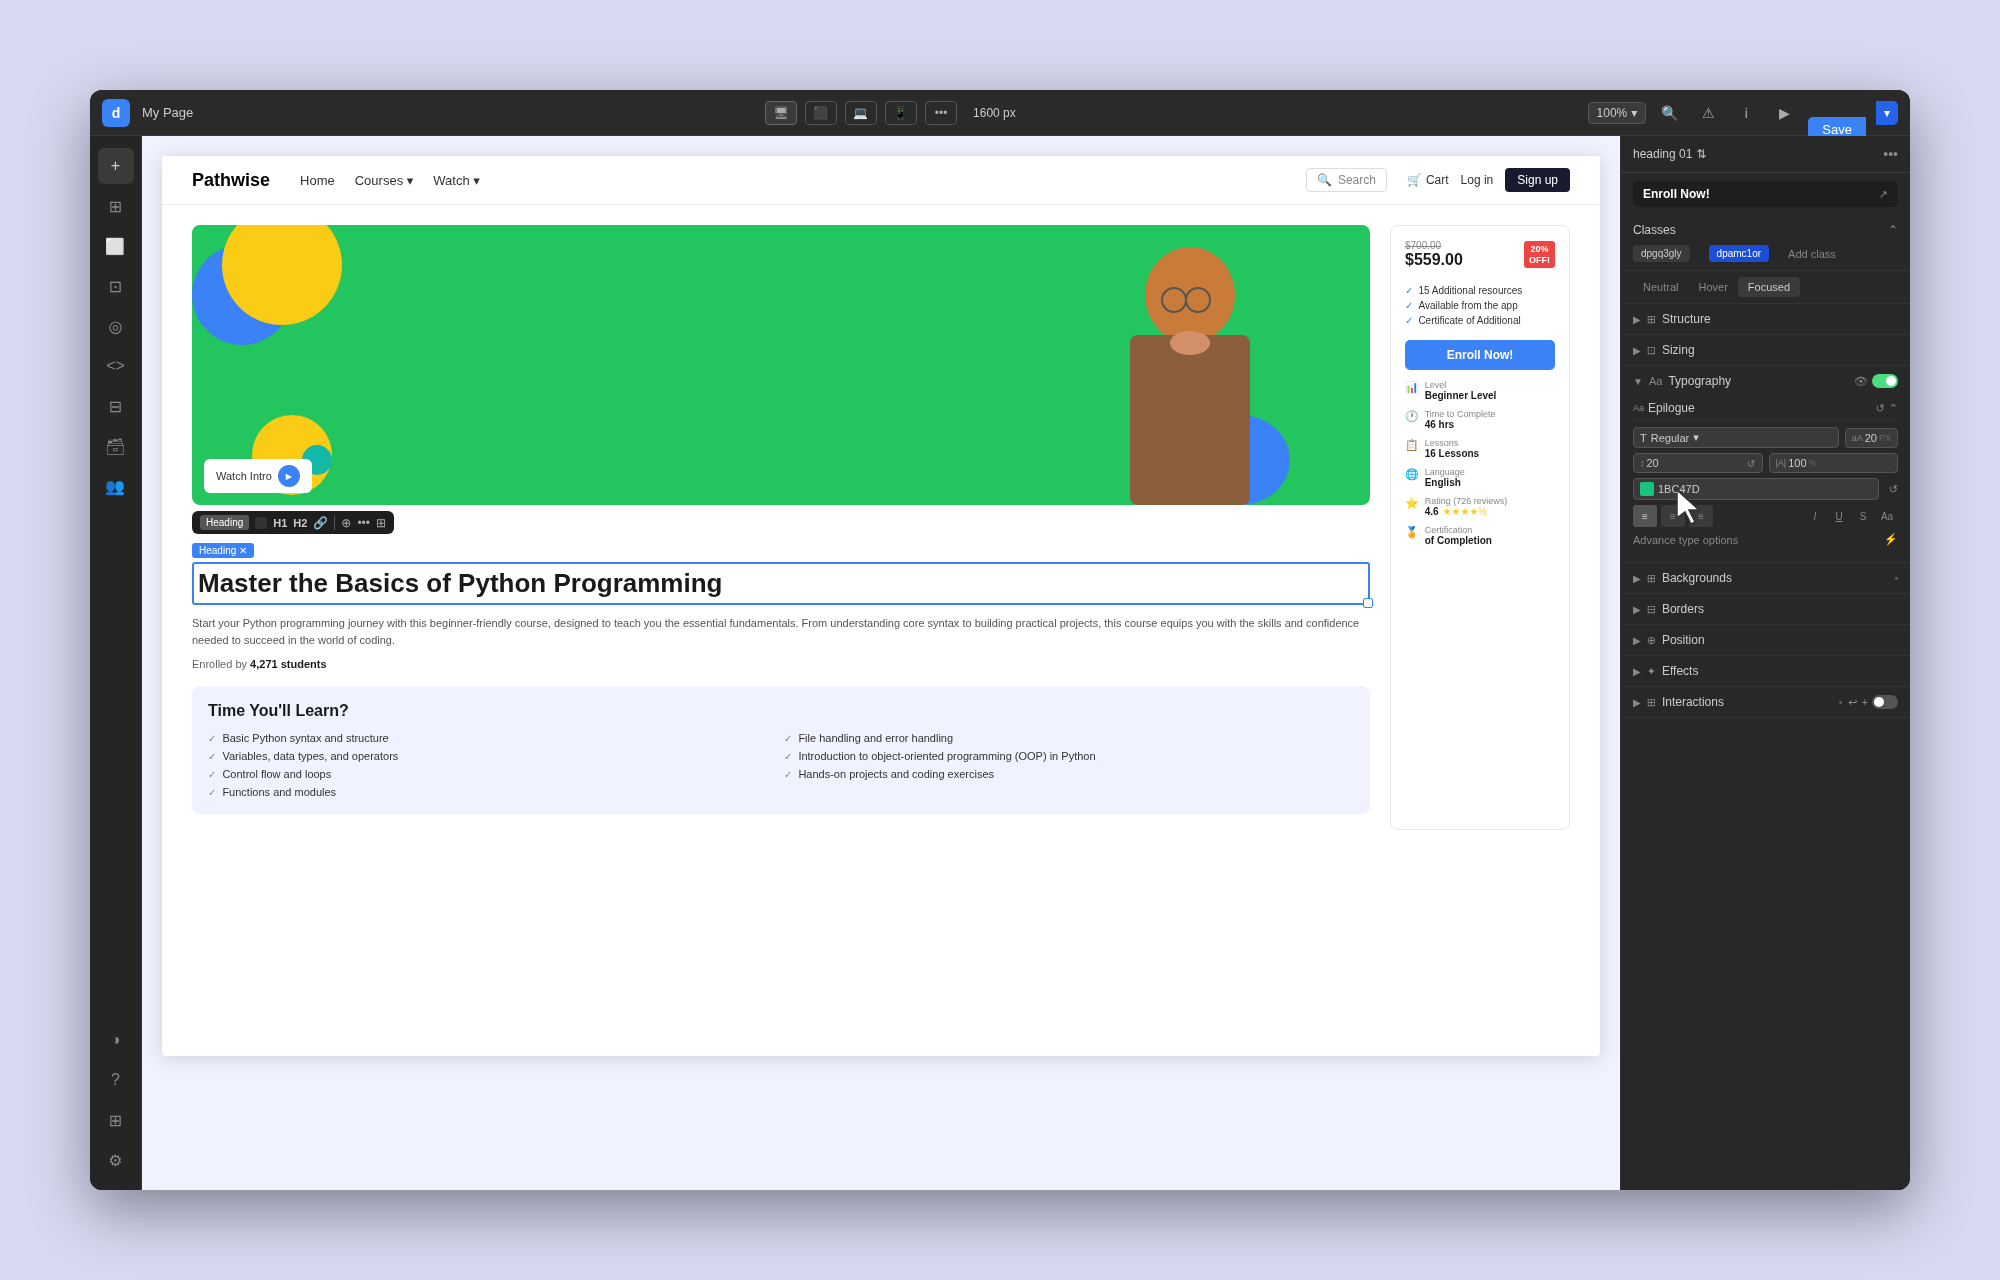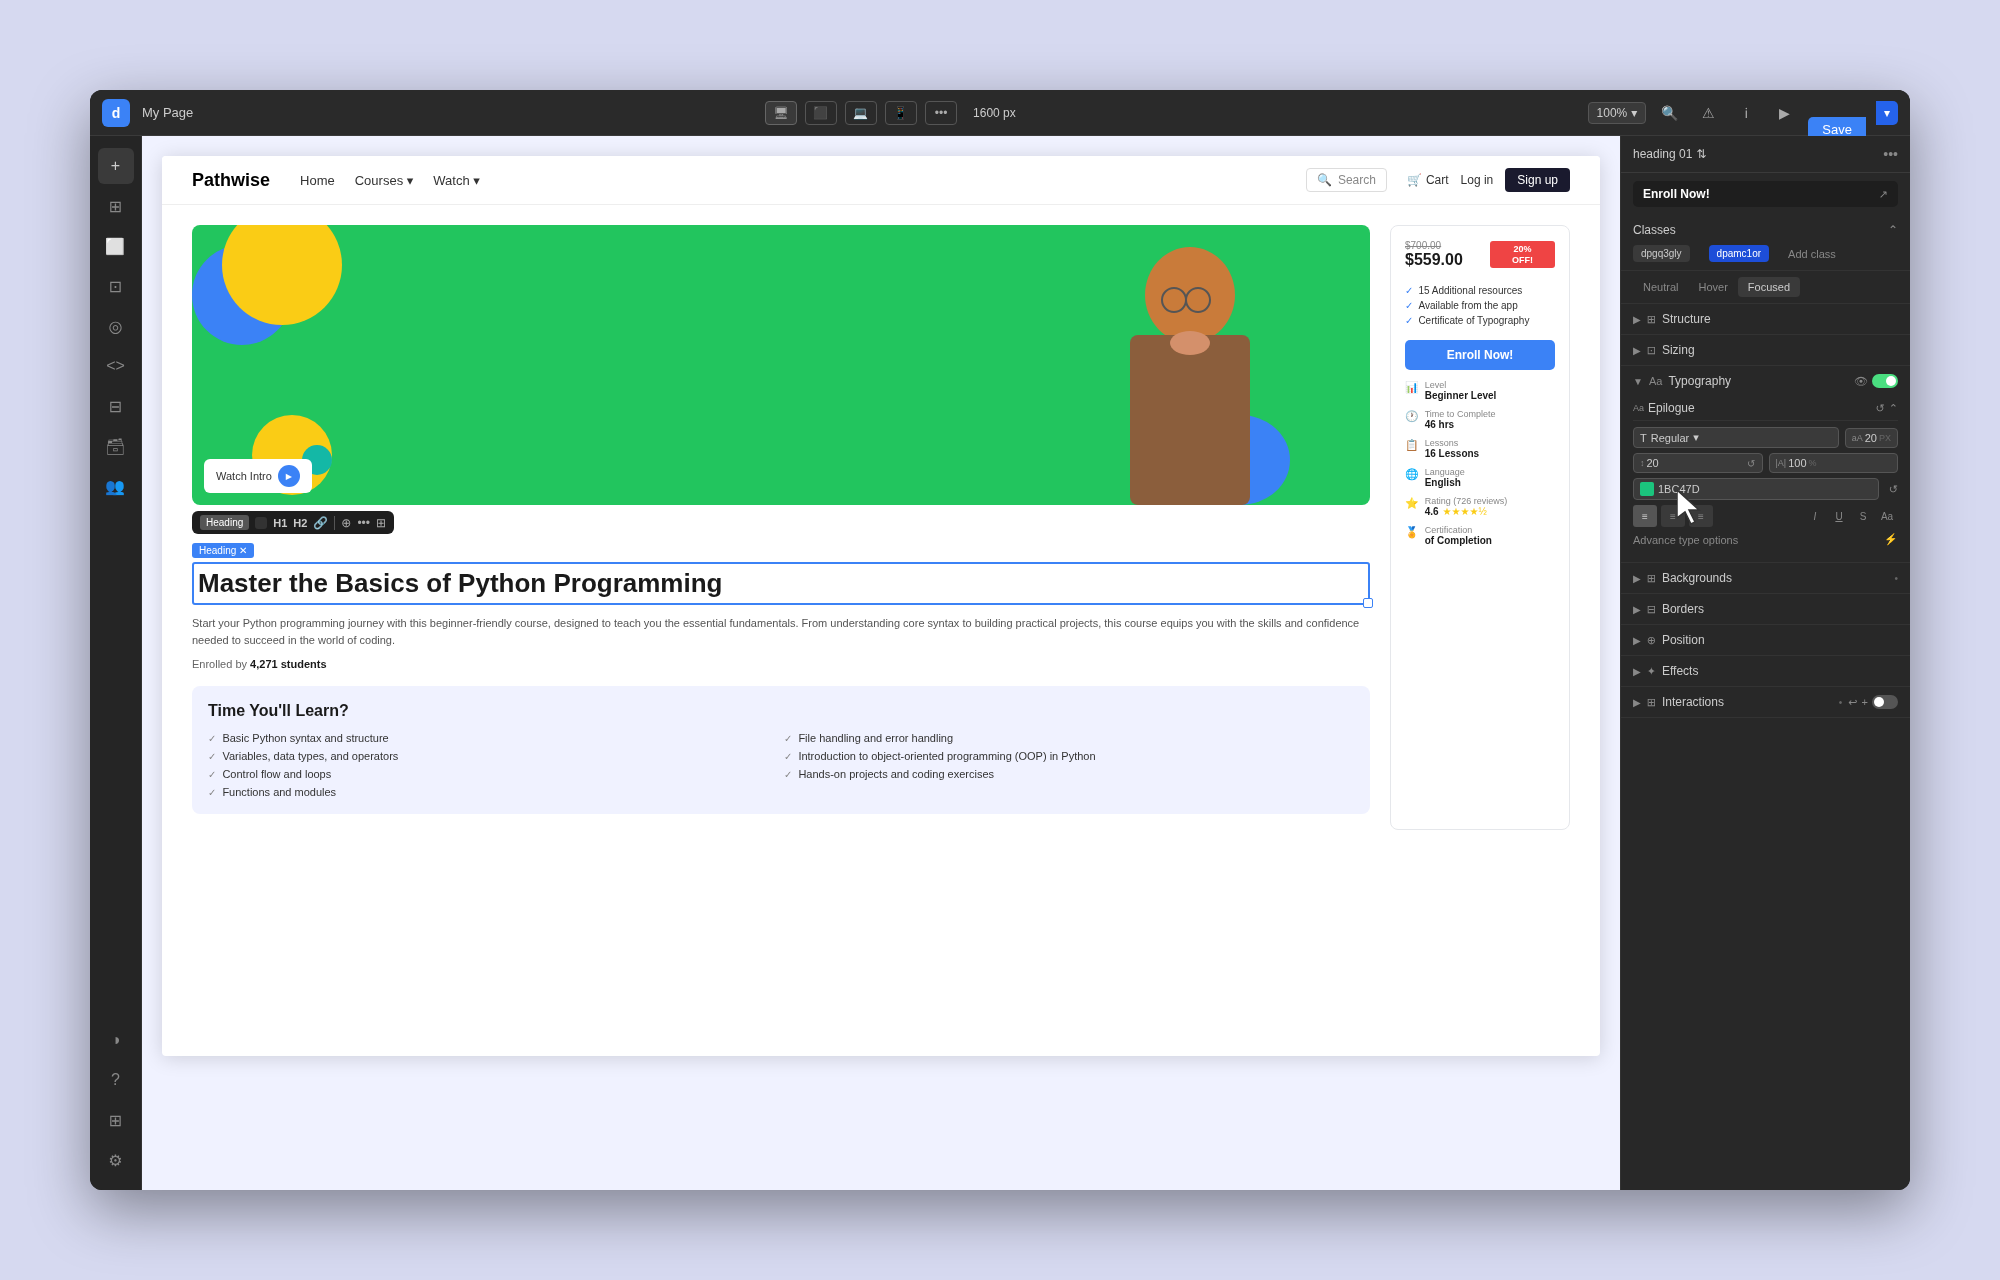--- a/index.html
+++ b/index.html
@@ -379,21 +379,21 @@
     .price-current {
       font-size: 16px;
       font-weight: bold;
       color: #1a1a1a;
     }
     .discount-badge {
       background: #ef4444;
       color: white;
       font-size: 9px;
       font-weight: bold;
-      padding: 3px 22px;
+      padding: 3px 5px;
       border-radius: 3px;
       line-height: 1.2;
       text-align: center;
     }
     .price-row {
       display: flex;
       align-items: center;
       justify-content: space-between;
       margin-bottom: 16px;
     }
@@ -858,21 +858,21 @@
               <div class="feature-item">
                 <span class="check-icon">✓</span>
                 <span>15 Additional resources</span>
               </div>
               <div class="feature-item">
                 <span class="check-icon">✓</span>
                 <span>Available from the app</span>
               </div>
               <div class="feature-item">
                 <span class="check-icon">✓</span>
-                <span>Certificate of Typography</span>
+                <span>Certificate of Additional</span>
               </div>
             </div>
             <button class="enroll-btn">Enroll Now!</button>
 
             <div class="card-detail-row">
               <span class="detail-icon">📊</span>
               <div>
                 <div class="detail-label">Level</div>
                 <div class="detail-value">Beginner Level</div>
               </div>

